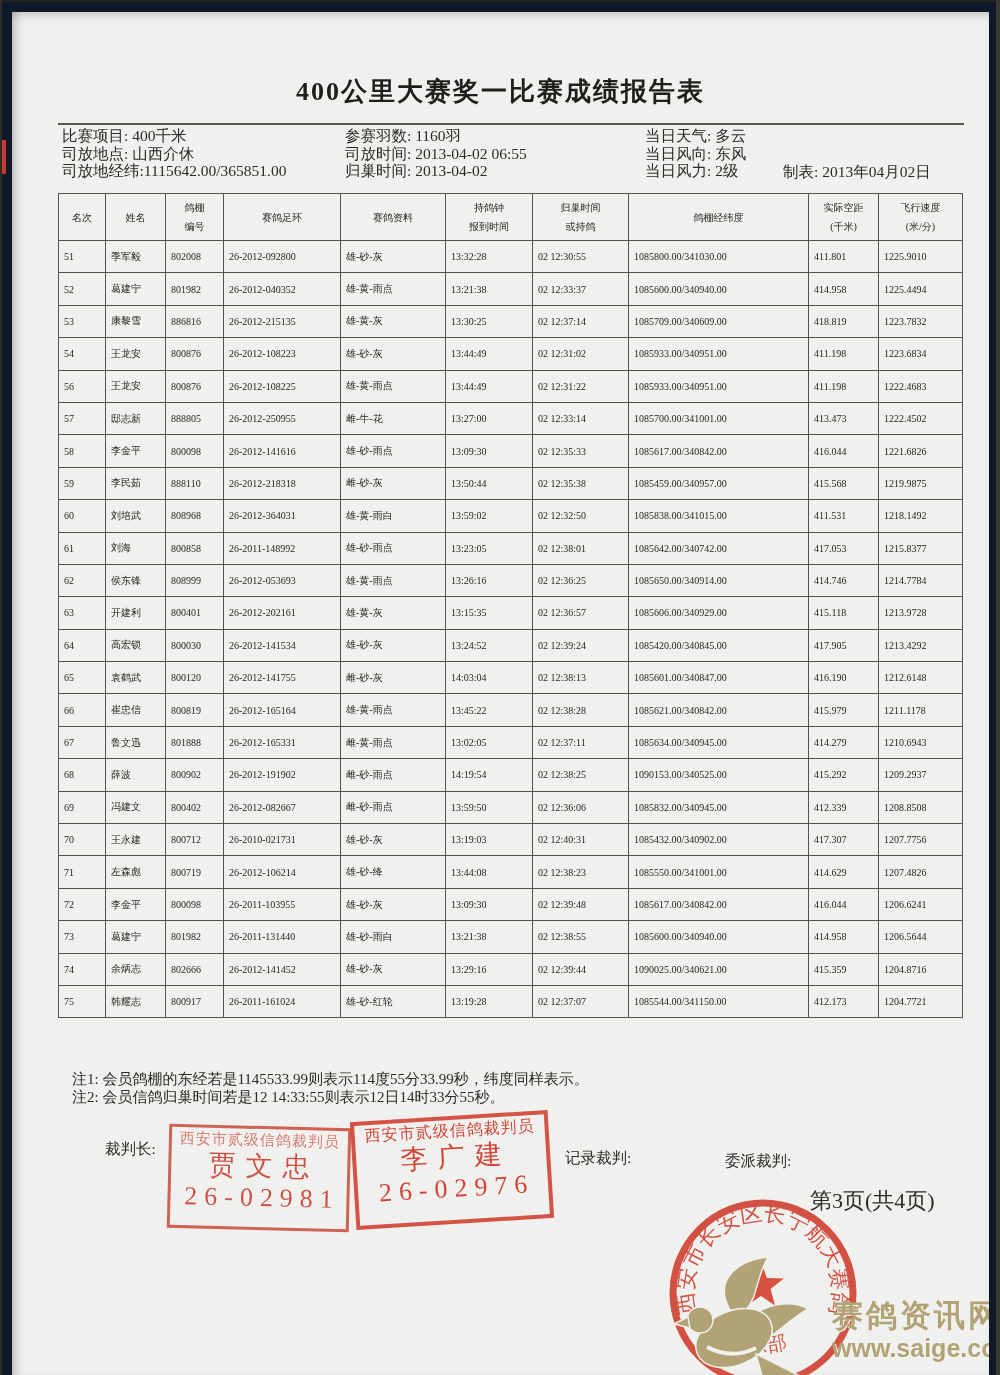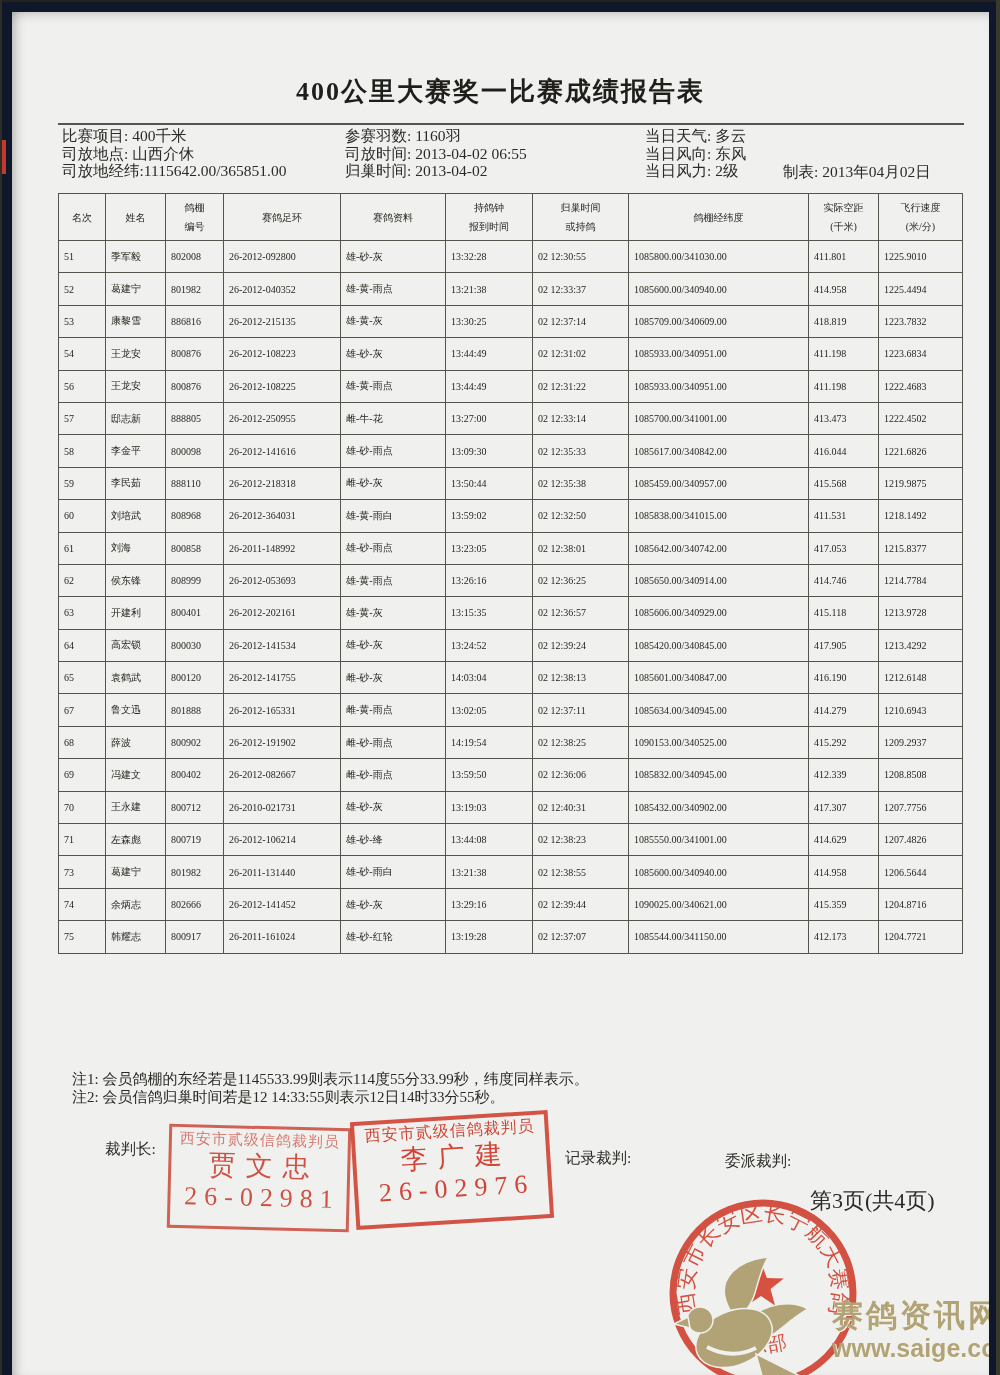--- a/index.html
+++ b/index.html
@@ -307,20 +307,32 @@
             <td>800120</td>
             <td>26-2012-141755</td>
             <td>雌-砂-灰</td>
             <td>14:03:04</td>
             <td>02 12:38:13</td>
             <td>1085601.00/340847.00</td>
             <td>416.190</td>
             <td>1212.6148</td>
           </tr>
           <tr>
+            <td>66</td>
+            <td>崔忠信</td>
+            <td>800819</td>
+            <td>26-2012-165164</td>
+            <td>雄-黄-雨点</td>
+            <td>13:45:22</td>
+            <td>02 12:38:28</td>
+            <td>1085621.00/340842.00</td>
+            <td>415.979</td>
+            <td>1211.1178</td>
+          </tr>
+          <tr>
             <td>67</td>
             <td>鲁文迅</td>
             <td>801888</td>
             <td>26-2012-165331</td>
             <td>雌-黄-雨点</td>
             <td>13:02:05</td>
             <td>02 12:37:11</td>
             <td>1085634.00/340945.00</td>
             <td>414.279</td>
             <td>1210.6943</td>
@@ -365,20 +377,32 @@
             <td>71</td>
             <td>左森彪</td>
             <td>800719</td>
             <td>26-2012-106214</td>
             <td>雄-砂-绛</td>
             <td>13:44:08</td>
             <td>02 12:38:23</td>
             <td>1085550.00/341001.00</td>
             <td>414.629</td>
             <td>1207.4826</td>
+          </tr>
+          <tr>
+            <td>72</td>
+            <td>李金平</td>
+            <td>800098</td>
+            <td>26-2011-103955</td>
+            <td>雄-砂-灰</td>
+            <td>13:09:30</td>
+            <td>02 12:39:48</td>
+            <td>1085617.00/340842.00</td>
+            <td>416.044</td>
+            <td>1206.6241</td>
           </tr>
           <tr>
             <td>73</td>
             <td>葛建宁</td>
             <td>801982</td>
             <td>26-2011-131440</td>
             <td>雄-砂-雨白</td>
             <td>13:21:38</td>
             <td>02 12:38:55</td>
             <td>1085600.00/340940.00</td>

